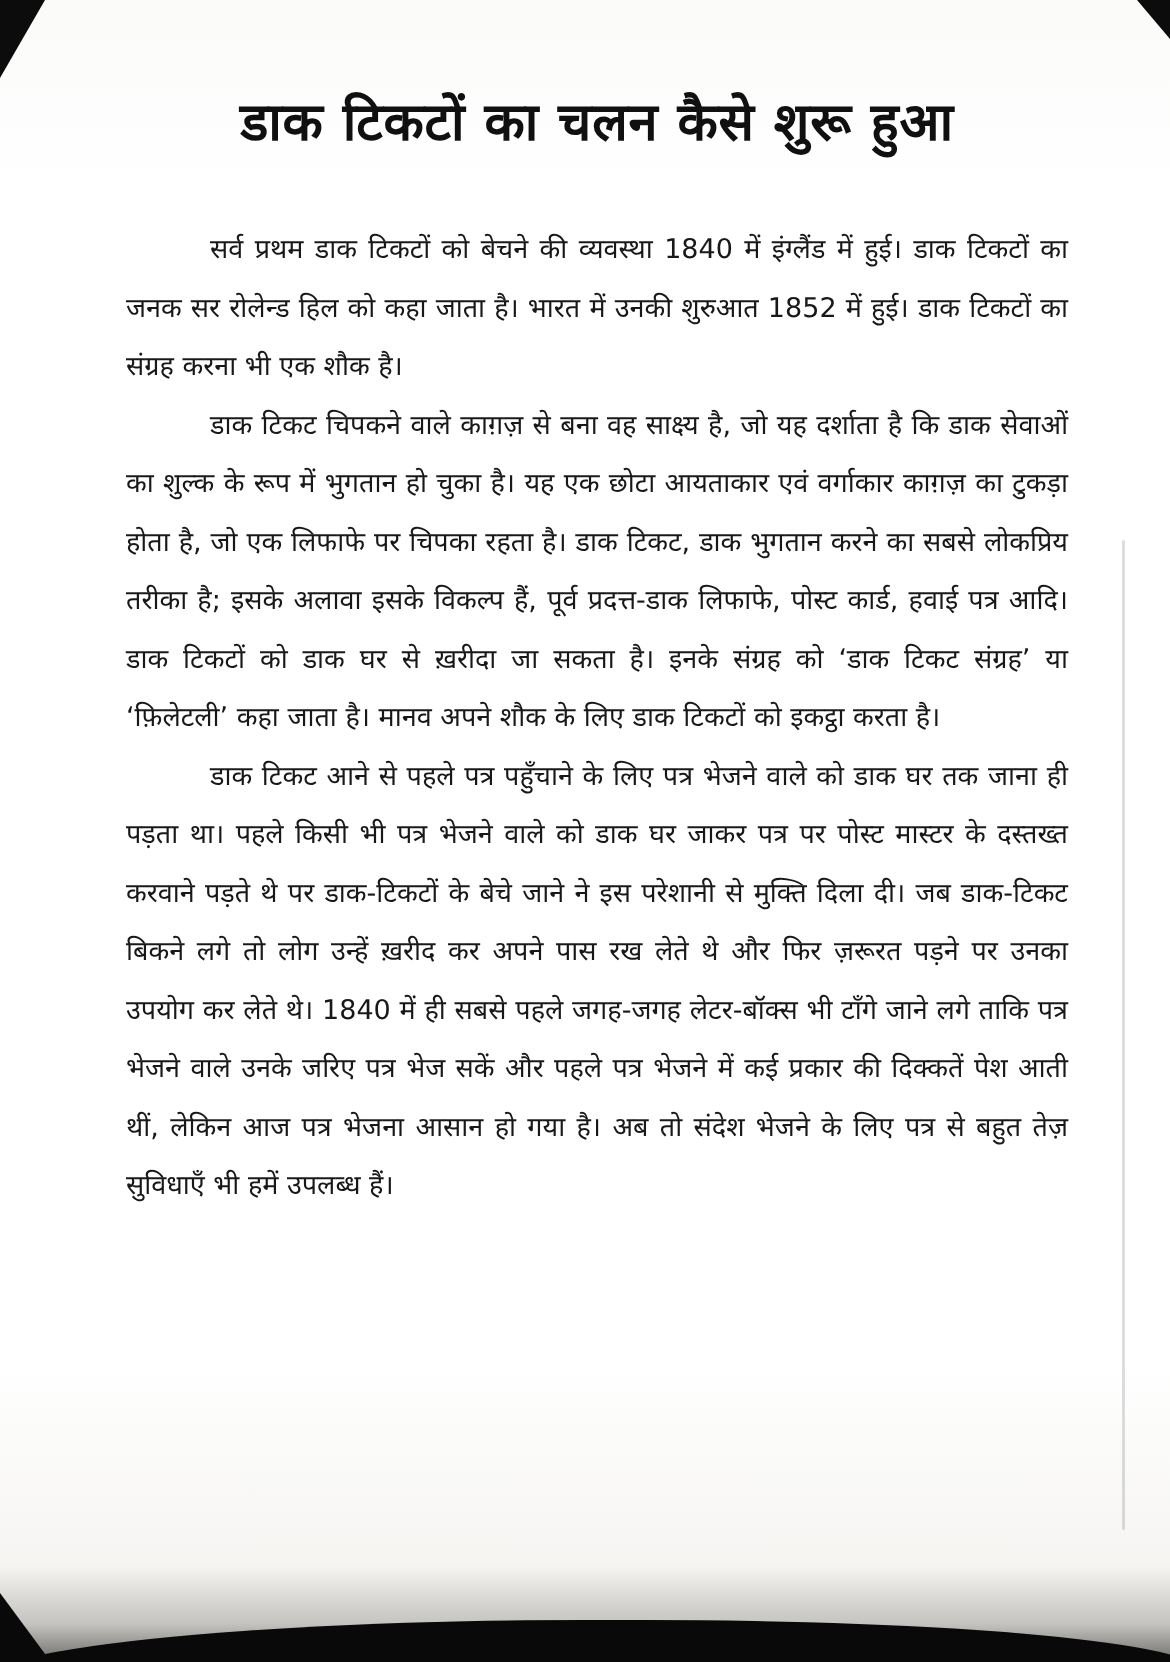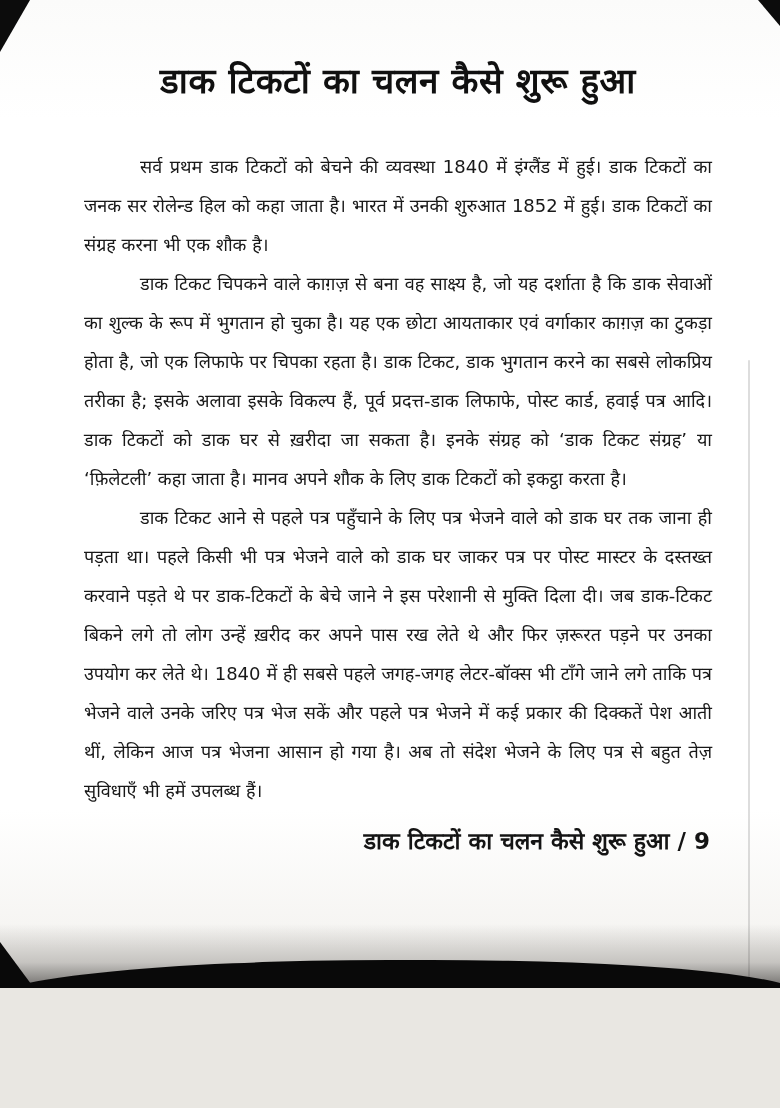--- a/index.html
+++ b/index.html
@@ -3,21 +3,21 @@
 <meta charset="utf-8">
 <style>
   html, body {
     margin: 0;
     padding: 0;
     background: #e9e7e2;
   }
   .page {
     position: relative;
     width: 780px;
-    height: 988px;
+    height: 1108px;
     margin: 0 auto;
     background: linear-gradient(180deg, #fbfbfa 0%, #ffffff 12%, #ffffff 82%, #f4f3f0 96%);
     overflow: hidden;
     font-family: "DejaVu Sans", "Liberation Sans", sans-serif;
     color: #141414;
   }
   .content {
     position: absolute;
     top: 56px;
     left: 84px;
@@ -93,21 +93,20 @@
 
   <div class="content">
     <h1 class="title">डाक टिकटों का चलन कैसे शुरू हुआ</h1>
 
     <div class="body-text">
       <p>सर्व प्रथम डाक टिकटों को बेचने की व्यवस्था 1840 में इंग्लैंड में हुई। डाक टिकटों का जनक सर रोलेन्ड हिल को कहा जाता है। भारत में उनकी शुरुआत 1852 में हुई। डाक टिकटों का संग्रह करना भी एक शौक है।</p>
       <p>डाक टिकट चिपकने वाले काग़ज़ से बना वह साक्ष्य है, जो यह दर्शाता है कि डाक सेवाओं का शुल्क के रूप में भुगतान हो चुका है। यह एक छोटा आयताकार एवं वर्गाकार काग़ज़ का टुकड़ा होता है, जो एक लिफाफे पर चिपका रहता है। डाक टिकट, डाक भुगतान करने का सबसे लोकप्रिय तरीका है; इसके अलावा इसके विकल्प हैं, पूर्व प्रदत्त-डाक लिफाफे, पोस्ट कार्ड, हवाई पत्र आदि। डाक टिकटों को डाक घर से ख़रीदा जा सकता है। इनके संग्रह को ‘डाक टिकट संग्रह’ या ‘फ़िलेटली’ कहा जाता है। मानव अपने शौक के लिए डाक टिकटों को इकट्ठा करता है।</p>
       <p>डाक टिकट आने से पहले पत्र पहुँचाने के लिए पत्र भेजने वाले को डाक घर तक जाना ही पड़ता था। पहले किसी भी पत्र भेजने वाले को डाक घर जाकर पत्र पर पोस्ट मास्टर के दस्तख्त करवाने पड़ते थे पर डाक-टिकटों के बेचे जाने ने इस परेशानी से मुक्ति दिला दी। जब डाक-टिकट बिकने लगे तो लोग उन्हें ख़रीद कर अपने पास रख लेते थे और फिर ज़रूरत पड़ने पर उनका उपयोग कर लेते थे। 1840 में ही सबसे पहले जगह-जगह लेटर-बॉक्स भी टाँगे जाने लगे ताकि पत्र भेजने वाले उनके जरिए पत्र भेज सकें और पहले पत्र भेजने में कई प्रकार की दिक्कतें पेश आती थीं, लेकिन आज पत्र भेजना आसान हो गया है। अब तो संदेश भेजने के लिए पत्र से बहुत तेज़ सुविधाएँ भी हमें उपलब्ध हैं।</p>
     </div>
 
-    <div class="footer">डाक टिकटों का चलन कैसे शुरू हुआ / 9</div>
   </div>
 
   <div class="artifact corner-top-left"></div>
   <div class="artifact corner-top-right"></div>
   <div class="artifact edge-right"></div>
   <div class="artifact bottom-shadow"></div>
   <div class="artifact bottom-band"></div>
   <div class="artifact bottom-corner-left"></div>
 
 </div>

